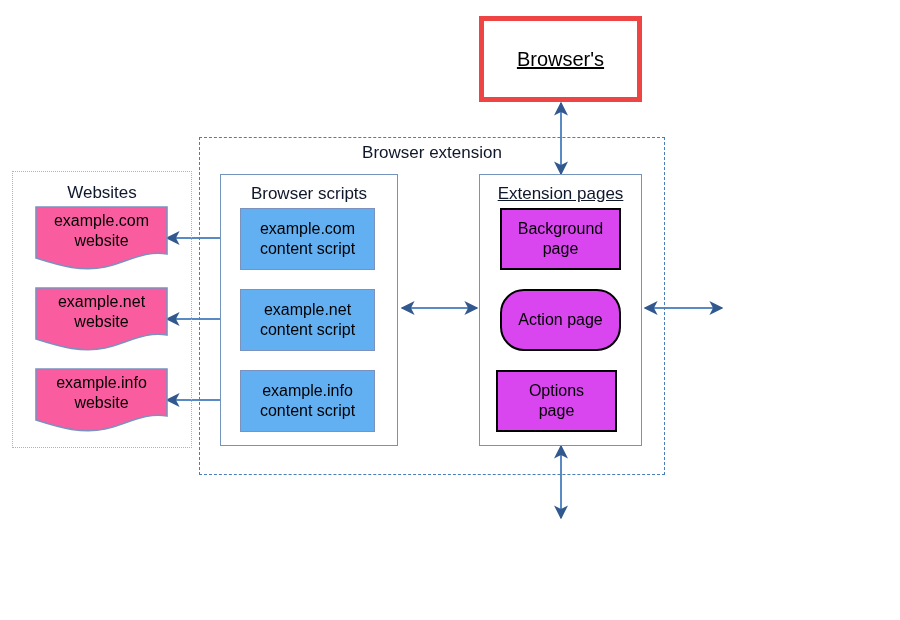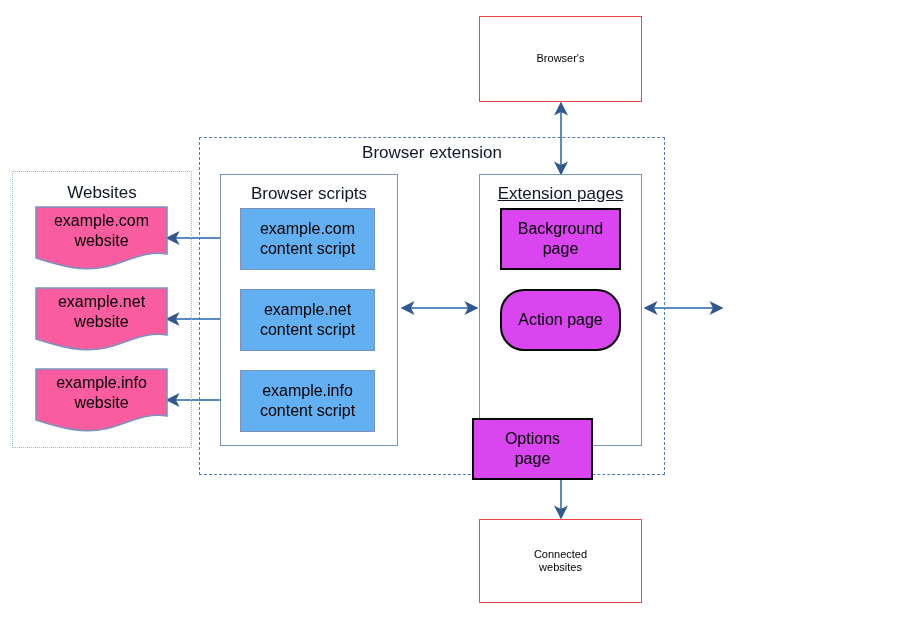--- a/index.html
+++ b/index.html
@@ -34,22 +34,23 @@
     display: flex;
     align-items: center;
     justify-content: center;
     text-align: center;
     line-height: 1.22;
   }
 
   
   .plain-box {
     background: #ffffff;
-    border: 1px solid #ef4444;
-    font-size: 11px;
+    border: 5px solid #ef4444;
+    font-size: 20px;
+    text-decoration: underline;
   }
 
   
   .dashed-region {
     position: absolute;
     box-sizing: border-box;
     border: 1px dashed #4a7ebb;
     background: transparent;
   }
   
@@ -150,26 +151,20 @@
     </g>
   </svg>
 
   <div class="node plain-box" style="left:479px; top:16px; width:163px; height:86px;">
     <div>
       <div>Browser's</div>
     </div>
   </div>
 
 
-  <div class="node plain-box" style="left:479px; top:519px; width:163px; height:84px;">
-    <div>
-      <div>Connected</div>
-      <div>websites</div>
-    </div>
-  </div>
 
   <div class="dashed-region" style="left:199px; top:137px; width:466px; height:338px;">
     <div class="region-title" style="top:5px;">Browser extension</div>
   </div>
 
   <div class="dotted-region" style="left:12px; top:171px; width:180px; height:277px;">
     <div class="region-title" style="top:11px;">Websites</div>
   </div>
 
   <div class="doc-shape" style="left:35px; top:206px; width:133px; height:66px;">
@@ -243,20 +238,20 @@
       <div>page</div>
     </div>
   </div>
 
   <div class="node chip-green" style="left:500px; top:289px; width:121px; height:62px;border-radius:24px;">
     <div>
       <div>Action page</div>
     </div>
   </div>
 
-  <div class="node chip-green" style="left:472px; top:370px; width:121px; height:62px;margin-top:48px;">
+  <div class="node chip-green" style="left:496px; top:370px; width:121px; height:62px;">
     <div>
       <div>Options</div>
       <div>page</div>
     </div>
   </div>
 
 </div>
 
 </body></html>

